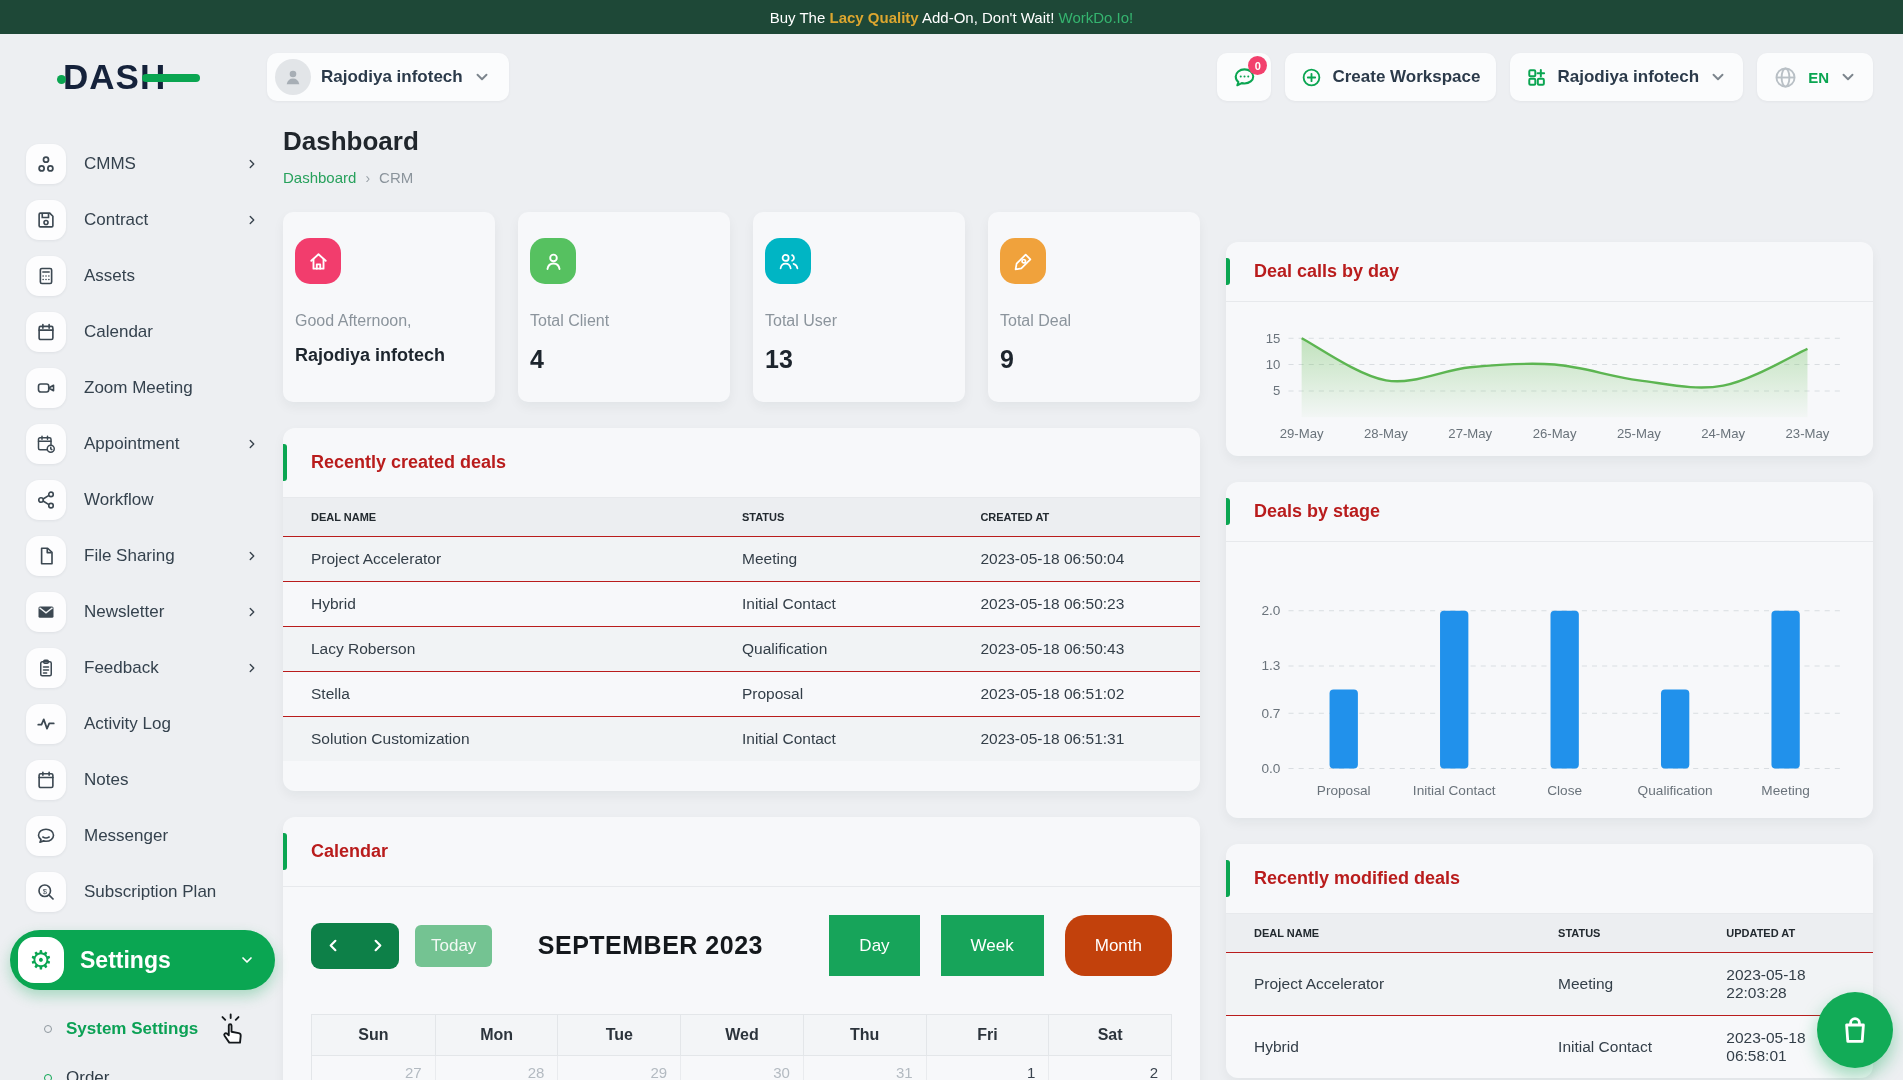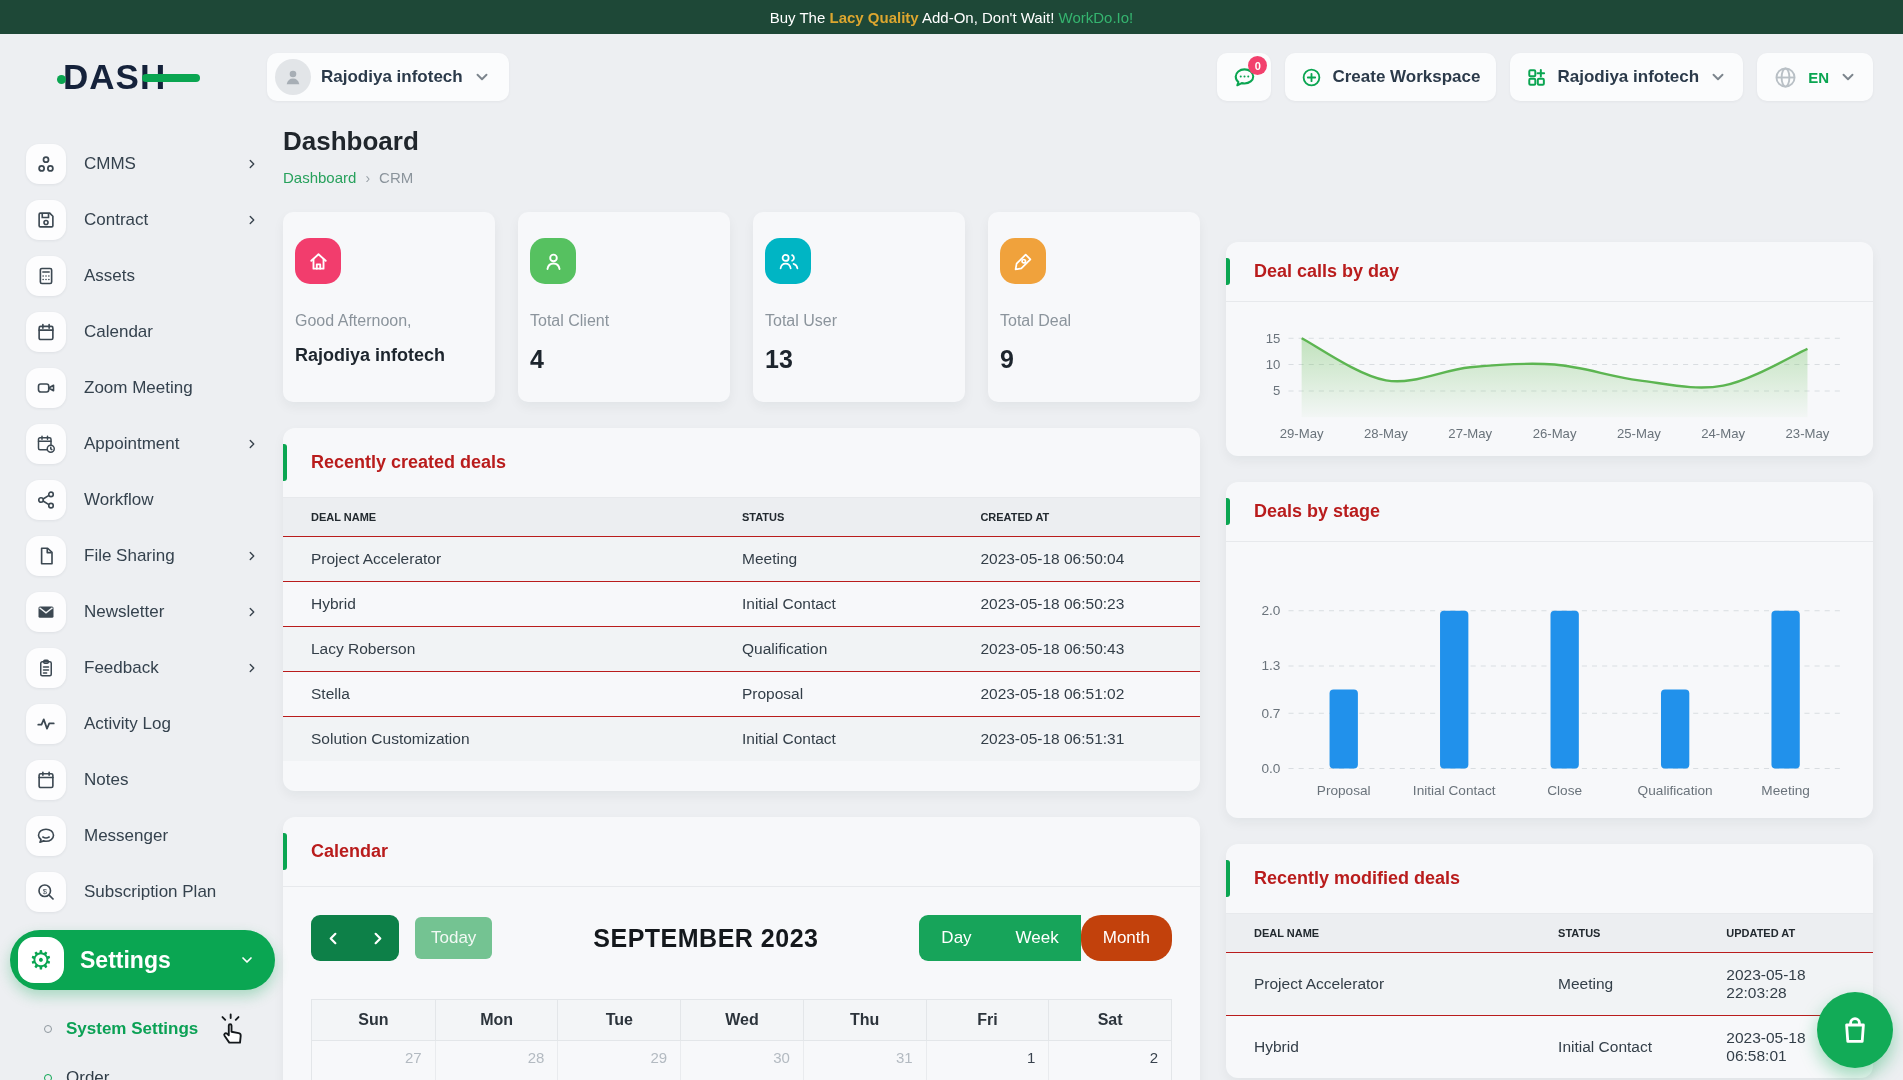--- a/index.html
+++ b/index.html
@@ -87,21 +87,21 @@
   .table-pad{height:30px;}
   
   .cal-controls{display:flex;align-items:center;padding:28px 28px 0;}
   .nav-group{display:flex;background:#0D8048;border-radius:9px;overflow:hidden;}
   .nav-btn{width:44px;height:46px;display:grid;place-items:center;color:#fff;cursor:pointer;}
   .nav-btn svg{width:15px;height:15px;}
   .today-btn{margin-left:16px;background:#74C392;color:#F2F9F4;height:42px;border-radius:6px;
     padding:0 16px;font-size:17px;display:flex;align-items:center;cursor:pointer;}
   .cal-title{flex:1;text-align:center;font-size:25px;font-weight:700;color:#14181c;letter-spacing:0.5px;}
   .view-group{display:flex;border-radius:9px;overflow:hidden;}
-  .view-btn{height:46px;padding:0 22px;background:#17A45A;color:#fff;font-size:17px;display:flex;align-items:center;cursor:pointer;}
+  .view-btn{height:61px;padding:0 30px;background:#17A45A;color:#fff;font-size:17px;display:flex;align-items:center;cursor:pointer;margin-left:21px;}
   .view-btn.active{background:#c2410c;border-radius:20px;}
   .cal-grid{margin:38px 28px 0;border:1px solid #e3e6e9;border-bottom:none;}
   .cal-weekdays{display:grid;grid-template-columns:repeat(7,1fr);background:#f3f5f7;border-bottom:1px solid #e3e6e9;}
   .cal-weekday{padding:11px 0;text-align:center;font-weight:700;font-size:16px;color:#2c343c;}
   .cal-weekday:not(:first-child){border-left:1px solid #e3e6e9;}
   .cal-dates{display:grid;grid-template-columns:repeat(7,1fr);height:140px;}
   .cal-date{padding:8px 13px;text-align:right;font-size:15px;color:#39434e;cursor:pointer;}
   .cal-date:not(:first-child){border-left:1px solid #e9ebee;}
   .cal-date.muted{color:#b3bac1;}
   

